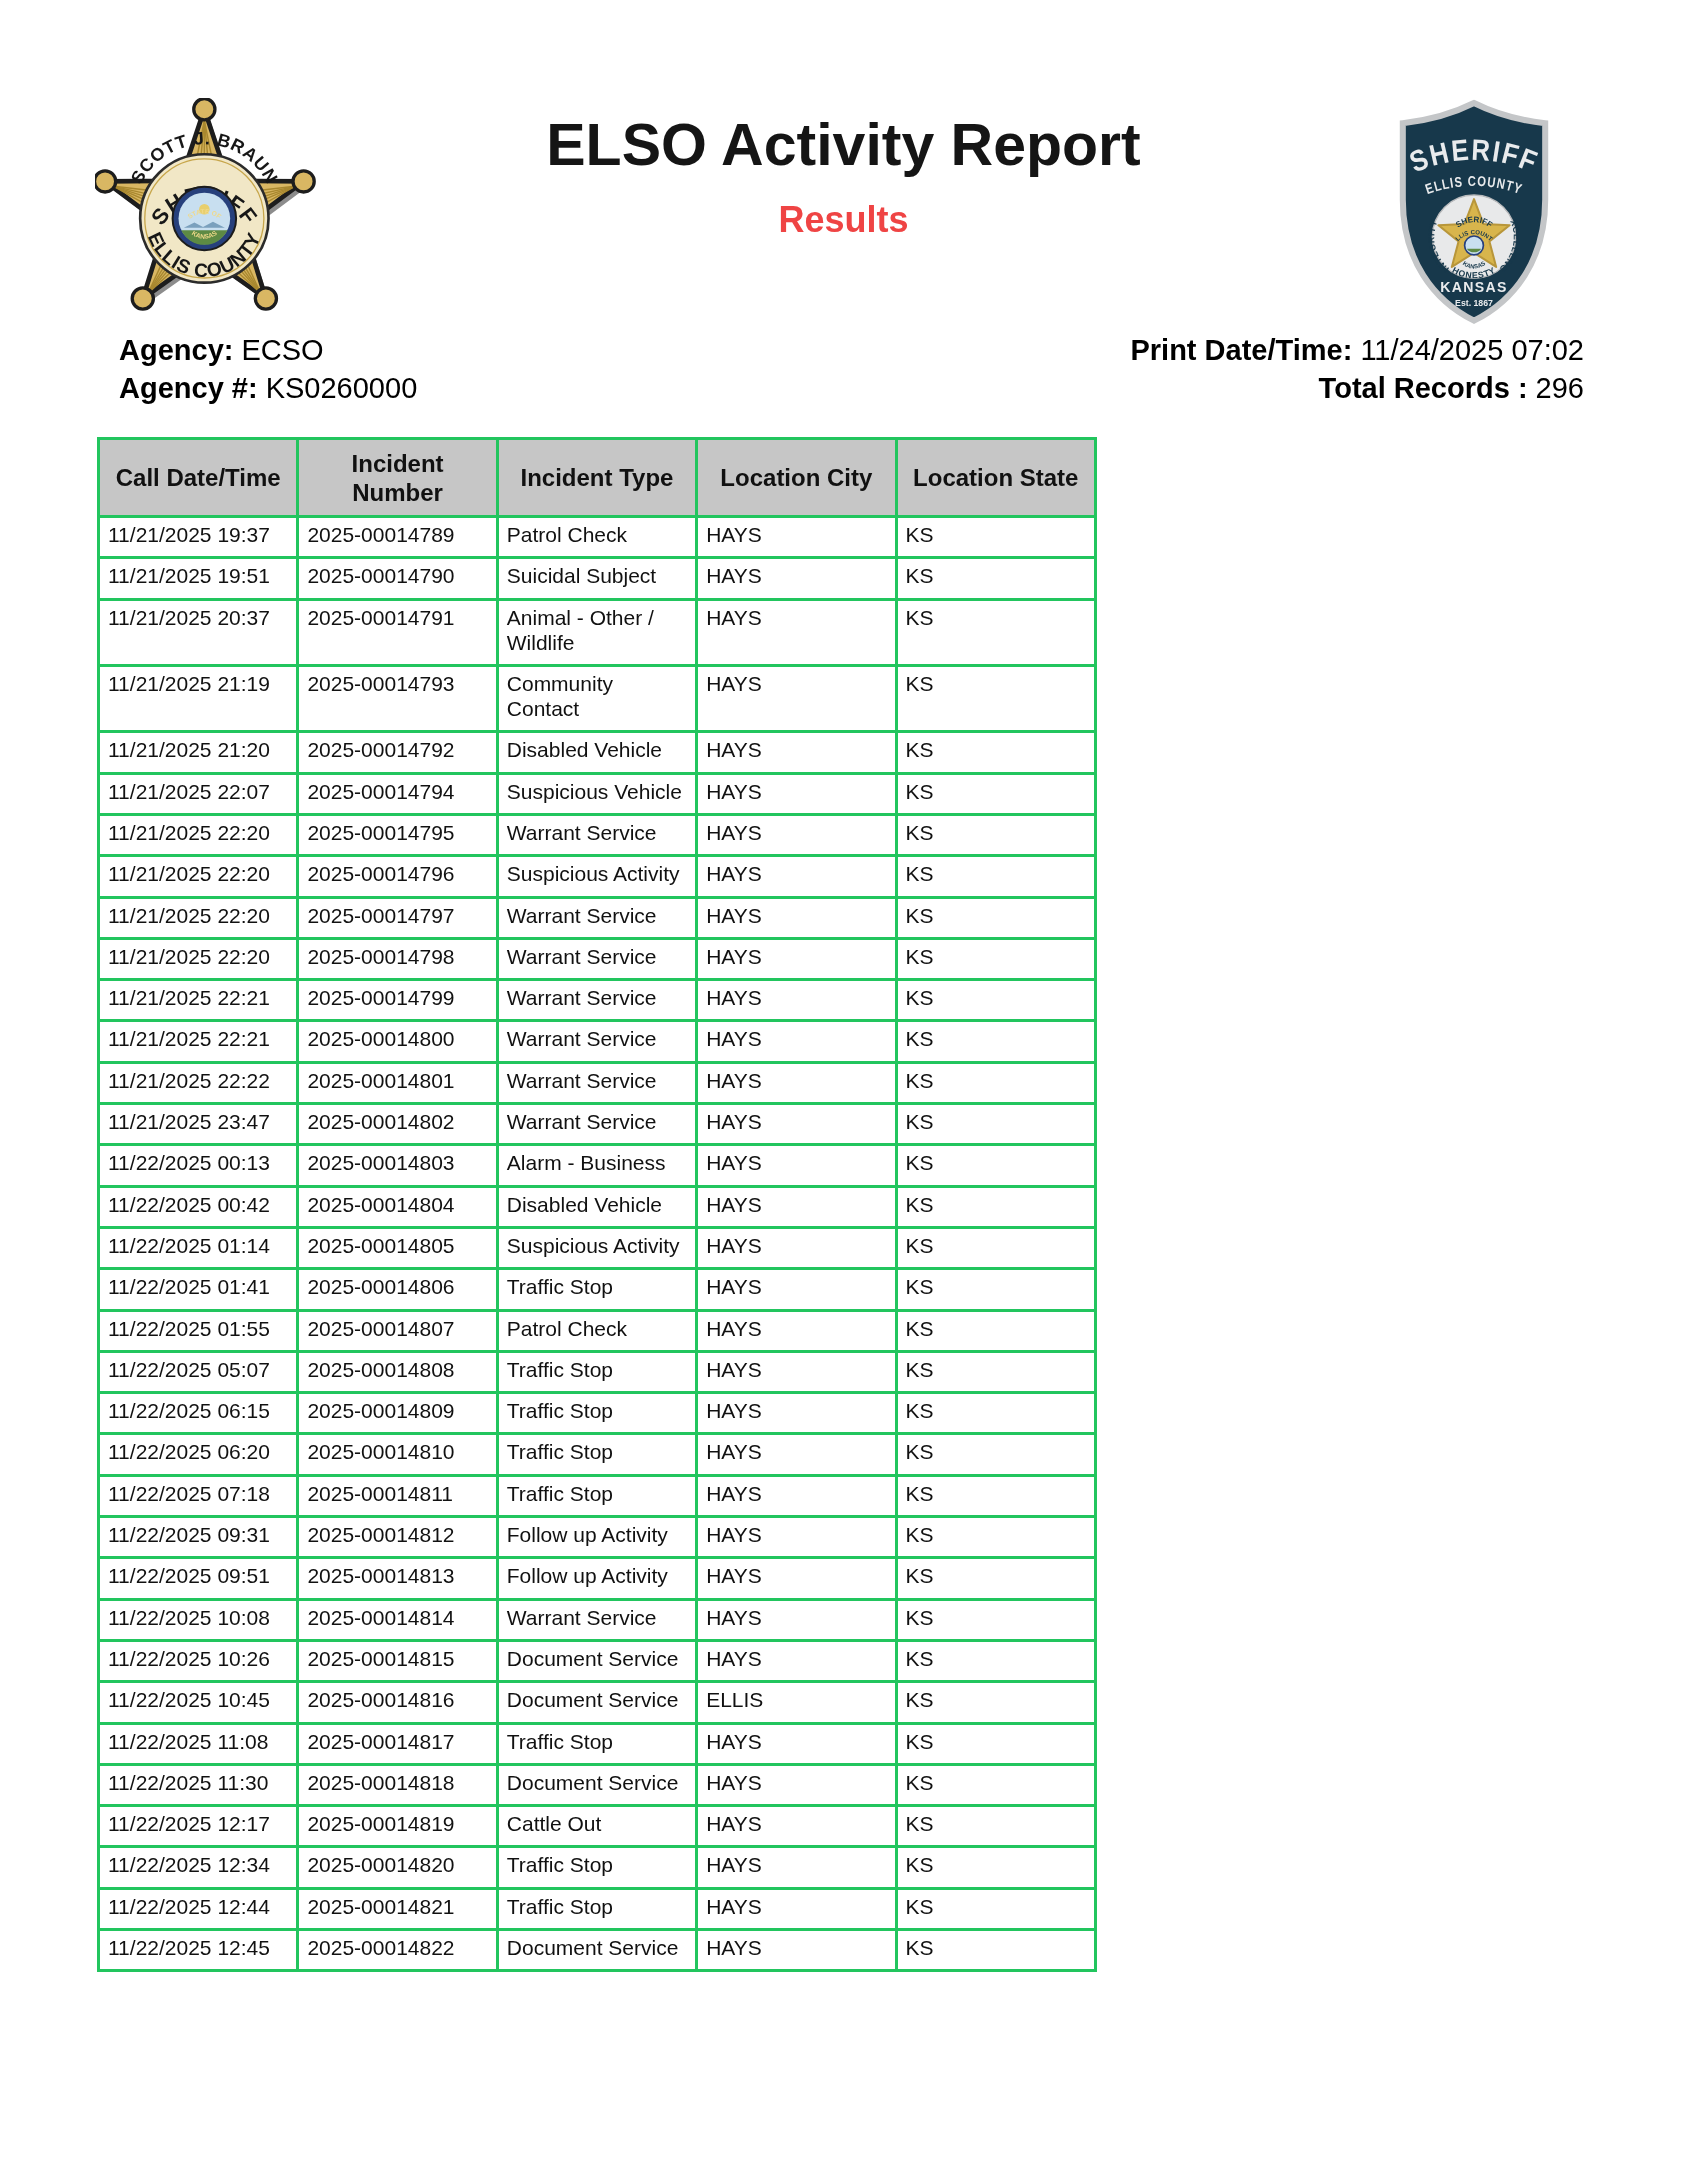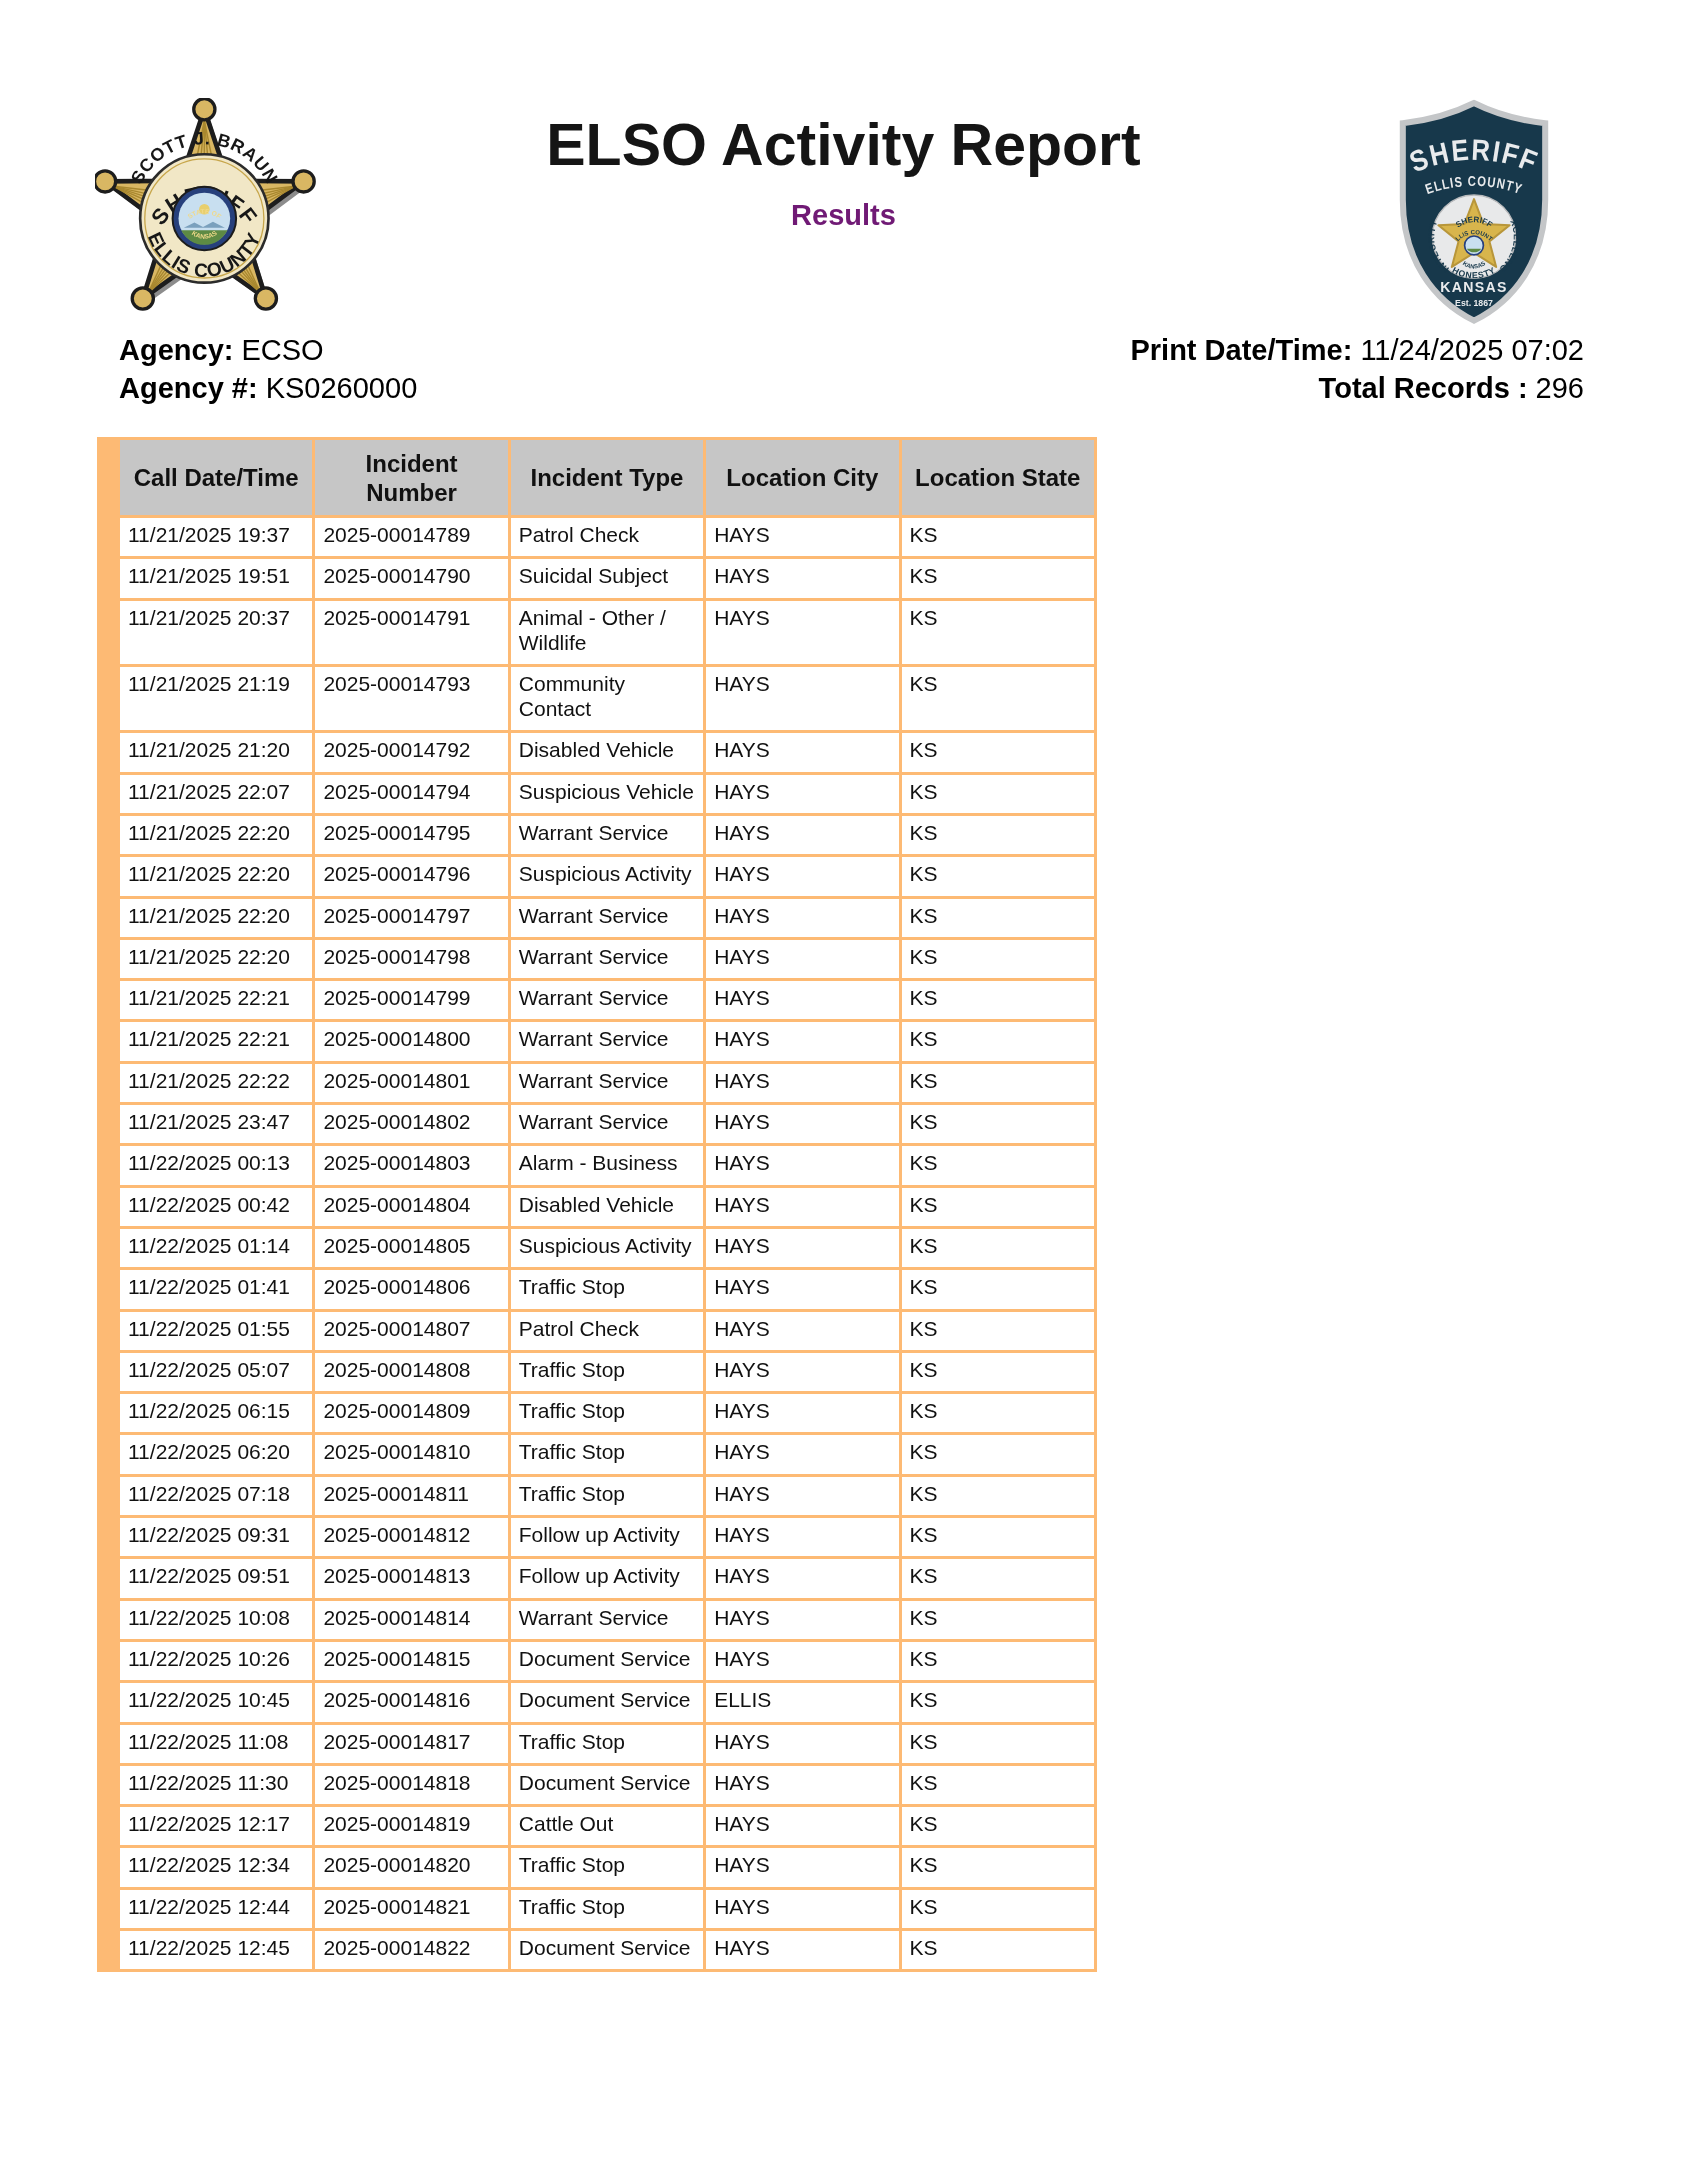--- a/index.html
+++ b/index.html
@@ -7,35 +7,34 @@
     position:relative; width:1687px; height:2183px; margin:0 auto;
     background:#ffffff; color:#000;
     font-family:"Liberation Sans", sans-serif;
     overflow:hidden;
   }
   
   .badge-left  { position:absolute; left:95px;  top:98px; width:222px; height:225px; }
   .badge-right { position:absolute; right:132px; top:99px; width:162px; height:225px; }
   .titles { position:absolute; left:0; right:0; top:111px; text-align:center; }
   .titles .main-title { font-size:59px; font-weight:bold; color:#151515; letter-spacing:0px; }
-  .titles .sub-title  { font-size:29px; font-weight:bold; color:#701a75; margin-top:20px; }
+  .titles .sub-title  { font-size:36px; font-weight:bold; color:#ef4444; margin-top:20px; }
 
   
   .meta { position:absolute; left:119px; right:103px; top:331px; font-size:29px; line-height:38px; }
   .meta .left-col  { float:left; text-align:left; }
   .meta .right-col { float:right; text-align:right; }
   .meta .lbl { font-weight:bold; }
 
   
   .tbl-wrap { position:absolute; left:97px; top:437px; width:1000px; }
   table.incident-table {
     width:100%; table-layout:fixed;
     border-collapse:separate; border-spacing:3.3px;
-    background:#fdba74;
-    padding-left:20px;
+    background:#22c55e;
   }
   table.incident-table th {
     background:#c6c6c6; font-size:24px; font-weight:bold; color:#111;
     text-align:center; padding:8.6px 4px; line-height:29px;
     overflow:hidden;
   }
   table.incident-table td {
     background:#ffffff; font-size:21px; line-height:25px; color:#111;
     text-align:left; vertical-align:top; padding:4px 6.6px 9.3px 8px;
     height:25px; overflow:hidden;

